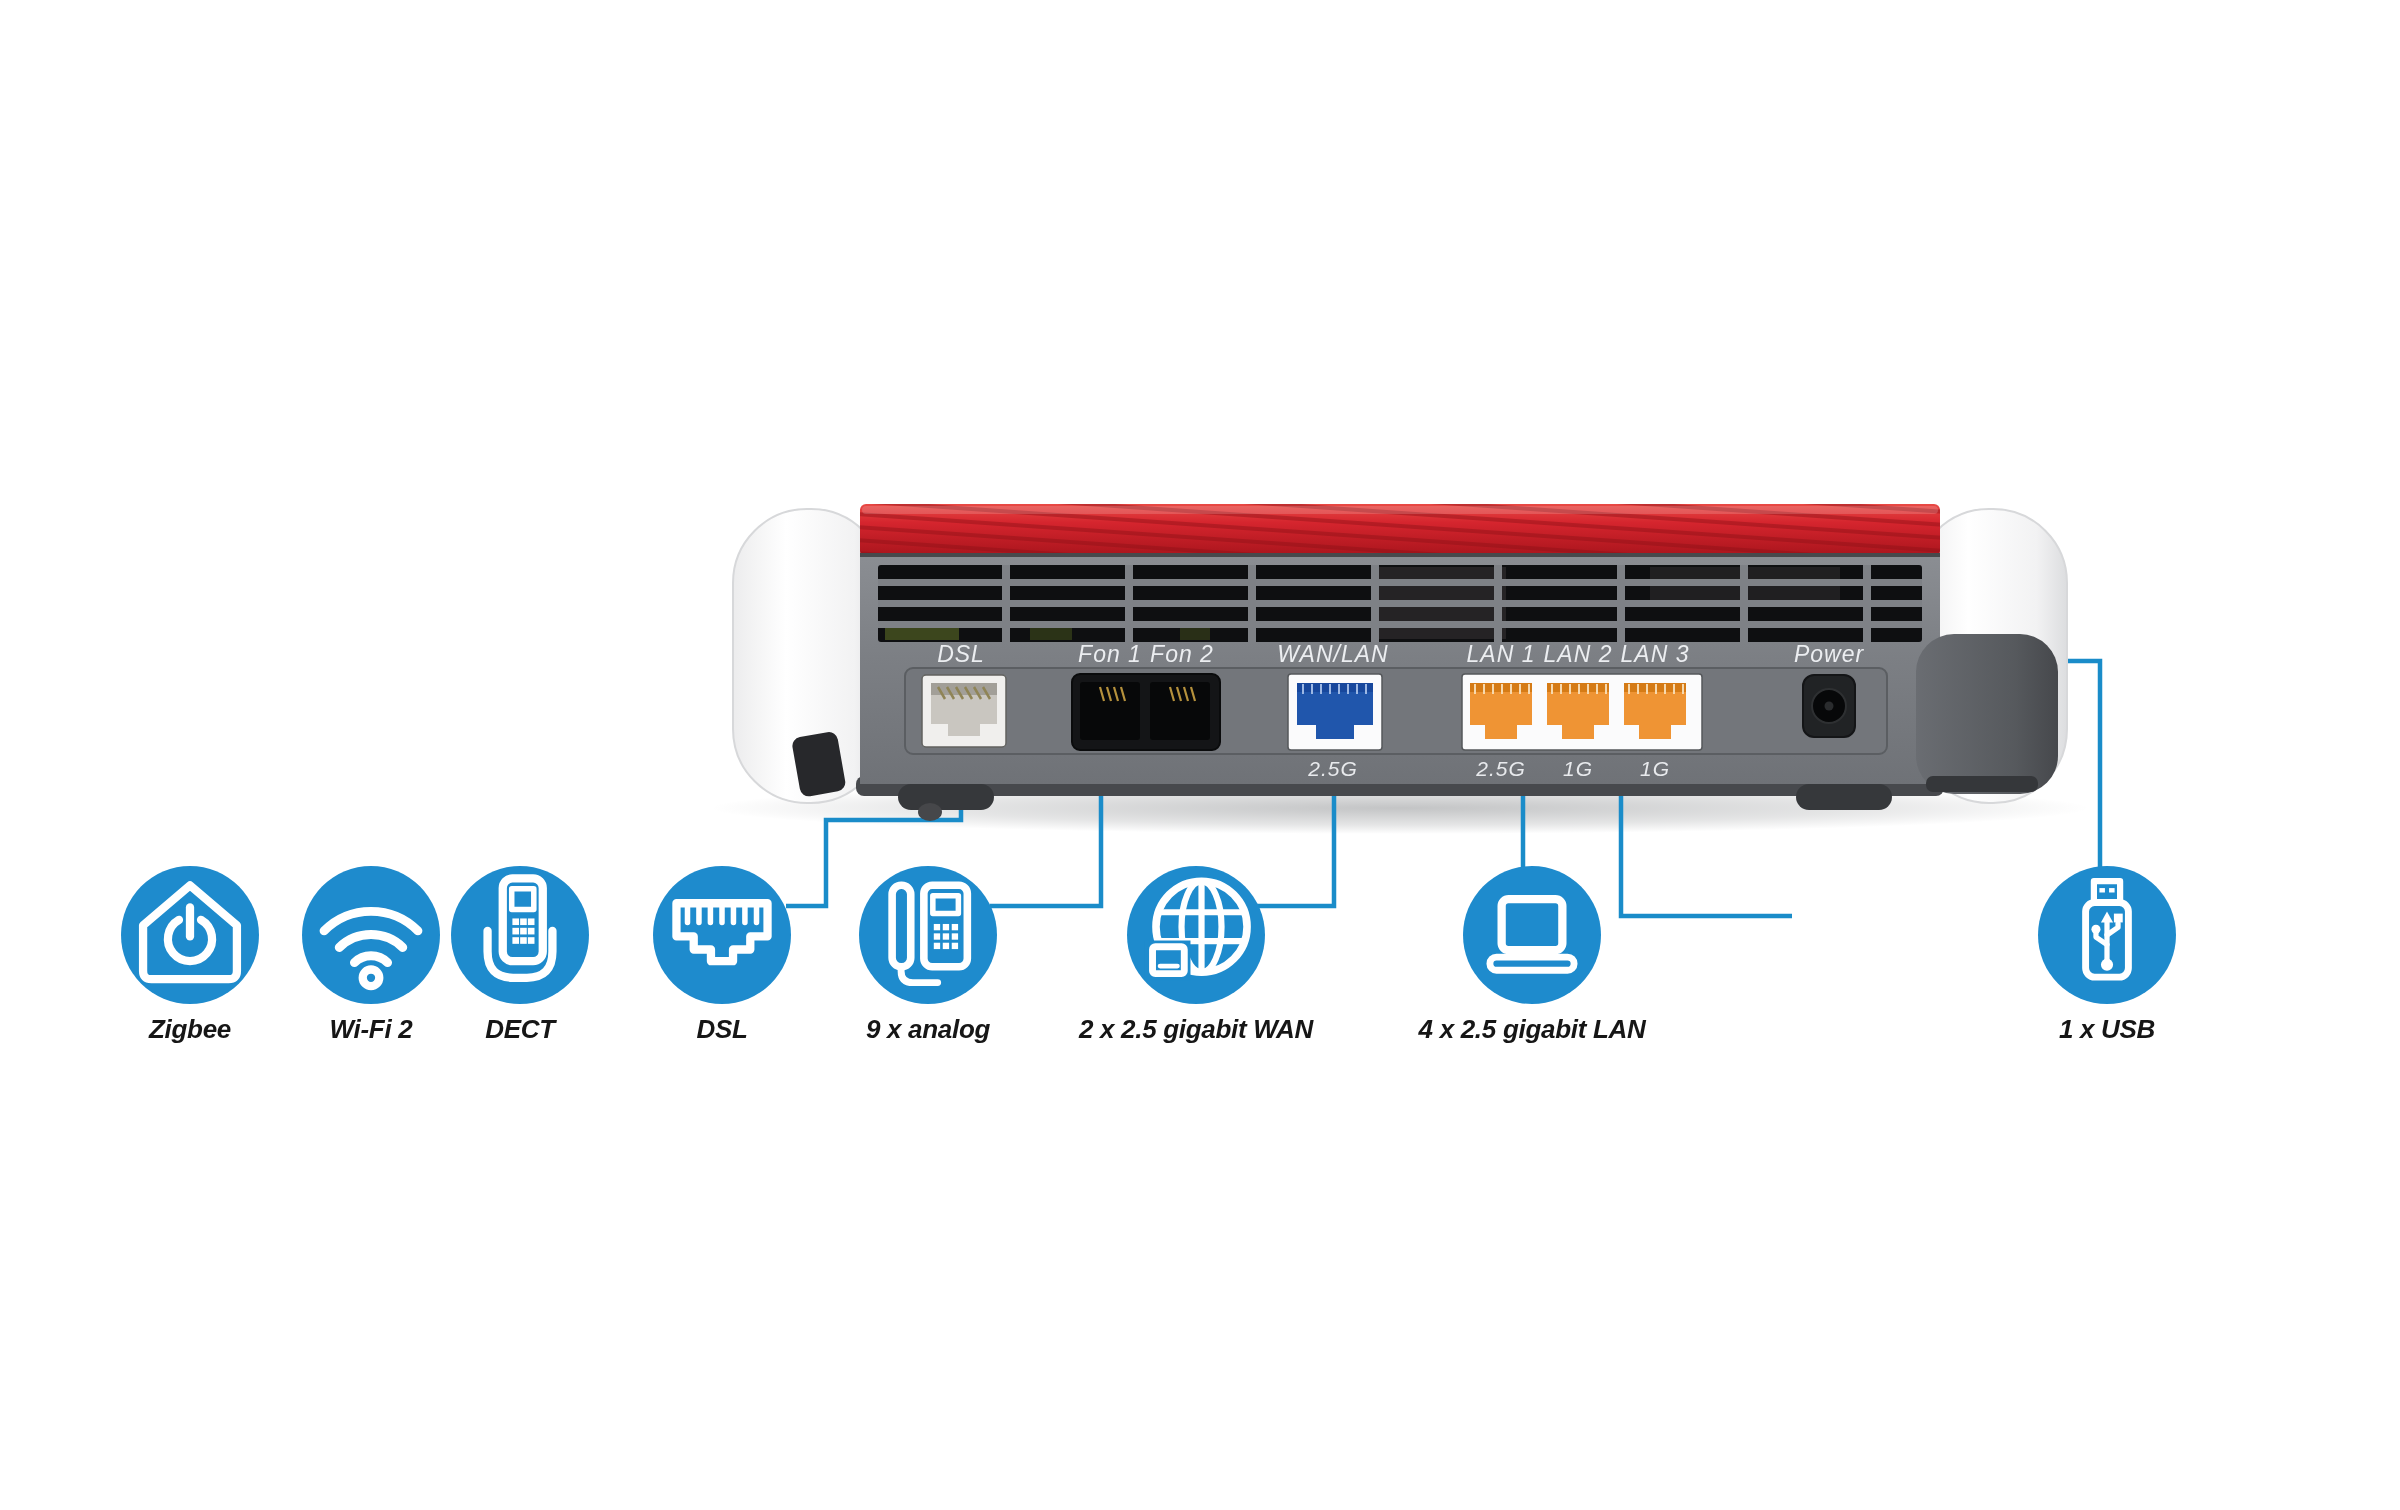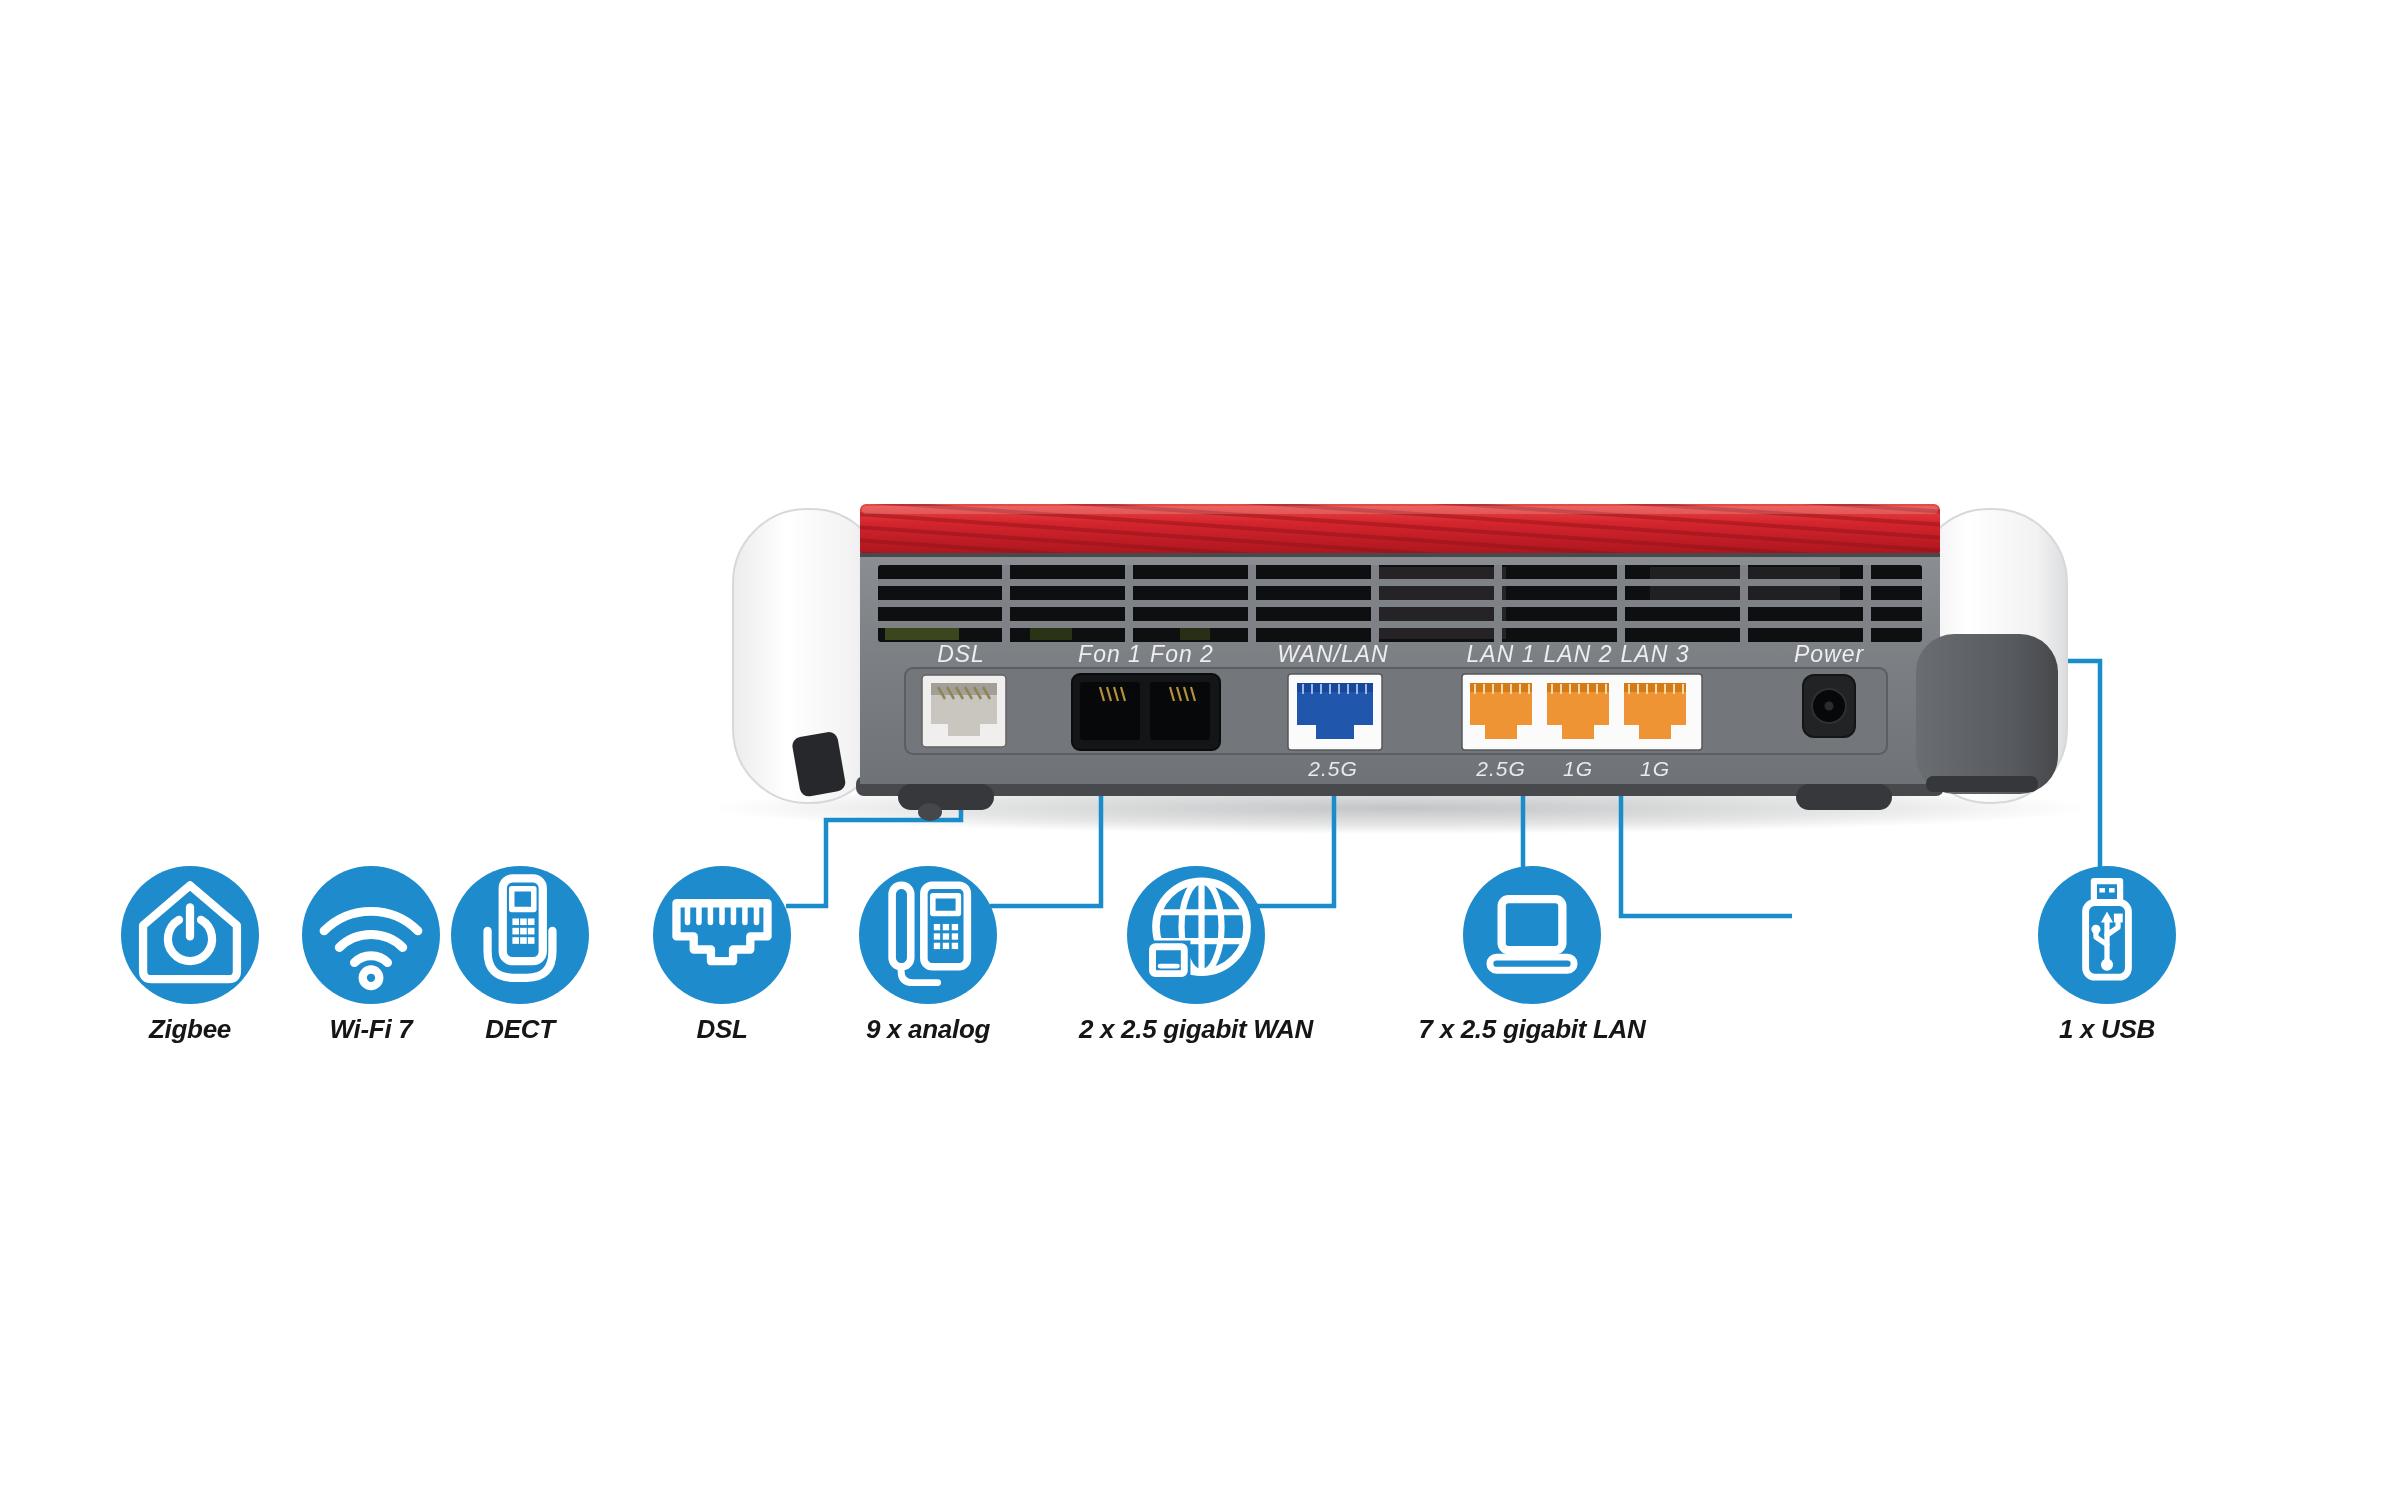--- a/index.html
+++ b/index.html
@@ -210,21 +210,21 @@
 
   <div class="feature" style="left:302px">
     <div class="circle">
       <svg viewBox="0 0 100 100">
         <path class="ic" stroke-width="6.5" d="M16 47 A48 48 0 0 1 84 47"></path>
         <path class="ic" stroke-width="6.5" d="M27 59 A33 33 0 0 1 73 59"></path>
         <path class="ic" stroke-width="6.5" d="M38 70 A17 17 0 0 1 62 70"></path>
         <circle class="ic" stroke-width="6" cx="50" cy="81" r="6"></circle>
       </svg>
     </div>
-    <div class="feat-label">Wi-Fi 7</div>
+    <div class="feat-label">Wi-Fi 2</div>
   </div>
 
   <div class="feature" style="left:451px">
     <div class="circle">
       <svg viewBox="0 0 100 100">
         <rect class="ic" stroke-width="6" x="37.5" y="9" width="29" height="60" rx="7"></rect>
         <rect class="ic" stroke-width="4" x="44" y="16.5" width="16" height="15"></rect>
         <g class="ic-fill">
           <rect x="44.5" y="38" width="4.8" height="4.8"></rect>
             <rect x="50.1" y="38" width="4.8" height="4.8"></rect>
@@ -290,21 +290,21 @@
     <div class="feat-label">2 x 2.5 gigabit WAN</div>
   </div>
 
   <div class="feature" style="left:1463px">
     <div class="circle">
       <svg viewBox="0 0 100 100">
         <rect class="ic" stroke-width="6" x="28" y="24" width="44" height="37" rx="5"></rect>
         <rect class="ic" stroke-width="5" x="19.5" y="66" width="61" height="9.5" rx="4.75"></rect>
       </svg>
     </div>
-    <div class="feat-label">7 x 2.5 gigabit LAN</div>
+    <div class="feat-label">4 x 2.5 gigabit LAN</div>
   </div>
 
 
   <div class="feature" style="left:2038px">
     <div class="circle">
       <svg viewBox="0 0 100 100">
         <rect class="ic" stroke-width="4.5" x="40.5" y="11" width="19" height="15.5"></rect>
         <rect class="ic-fill" x="44.5" y="16" width="4" height="3.2"></rect>
         <rect class="ic-fill" x="51.5" y="16" width="4" height="3.2"></rect>
         <rect class="ic" stroke-width="5" x="34.5" y="26.5" width="31" height="54" rx="6.5"></rect>

